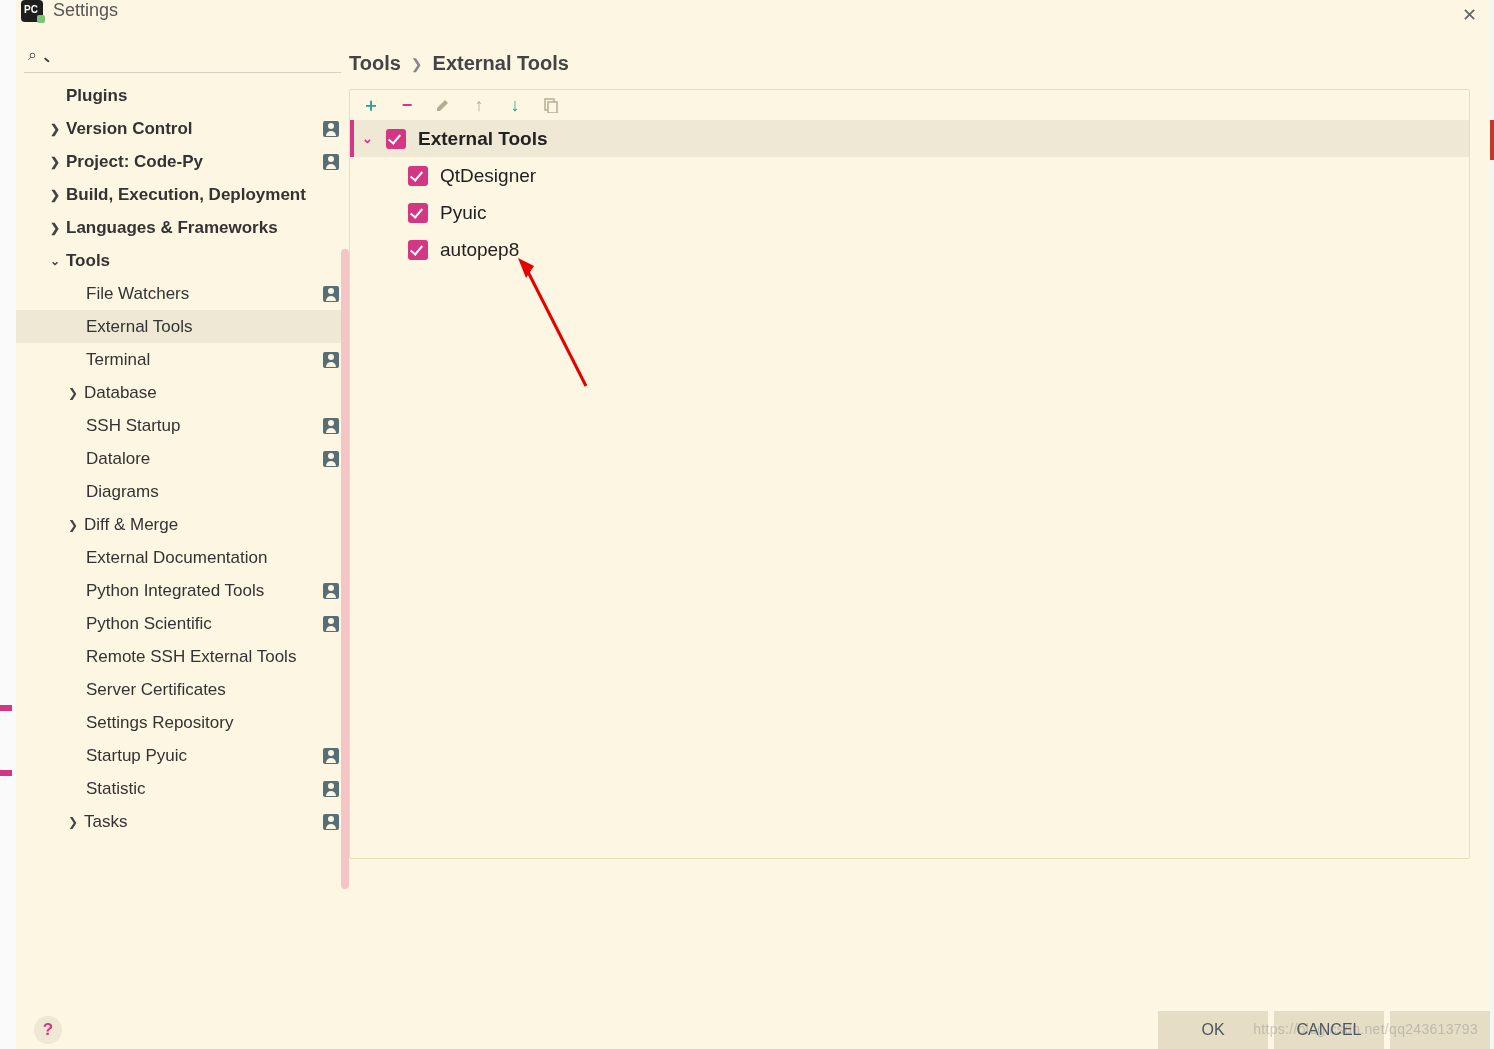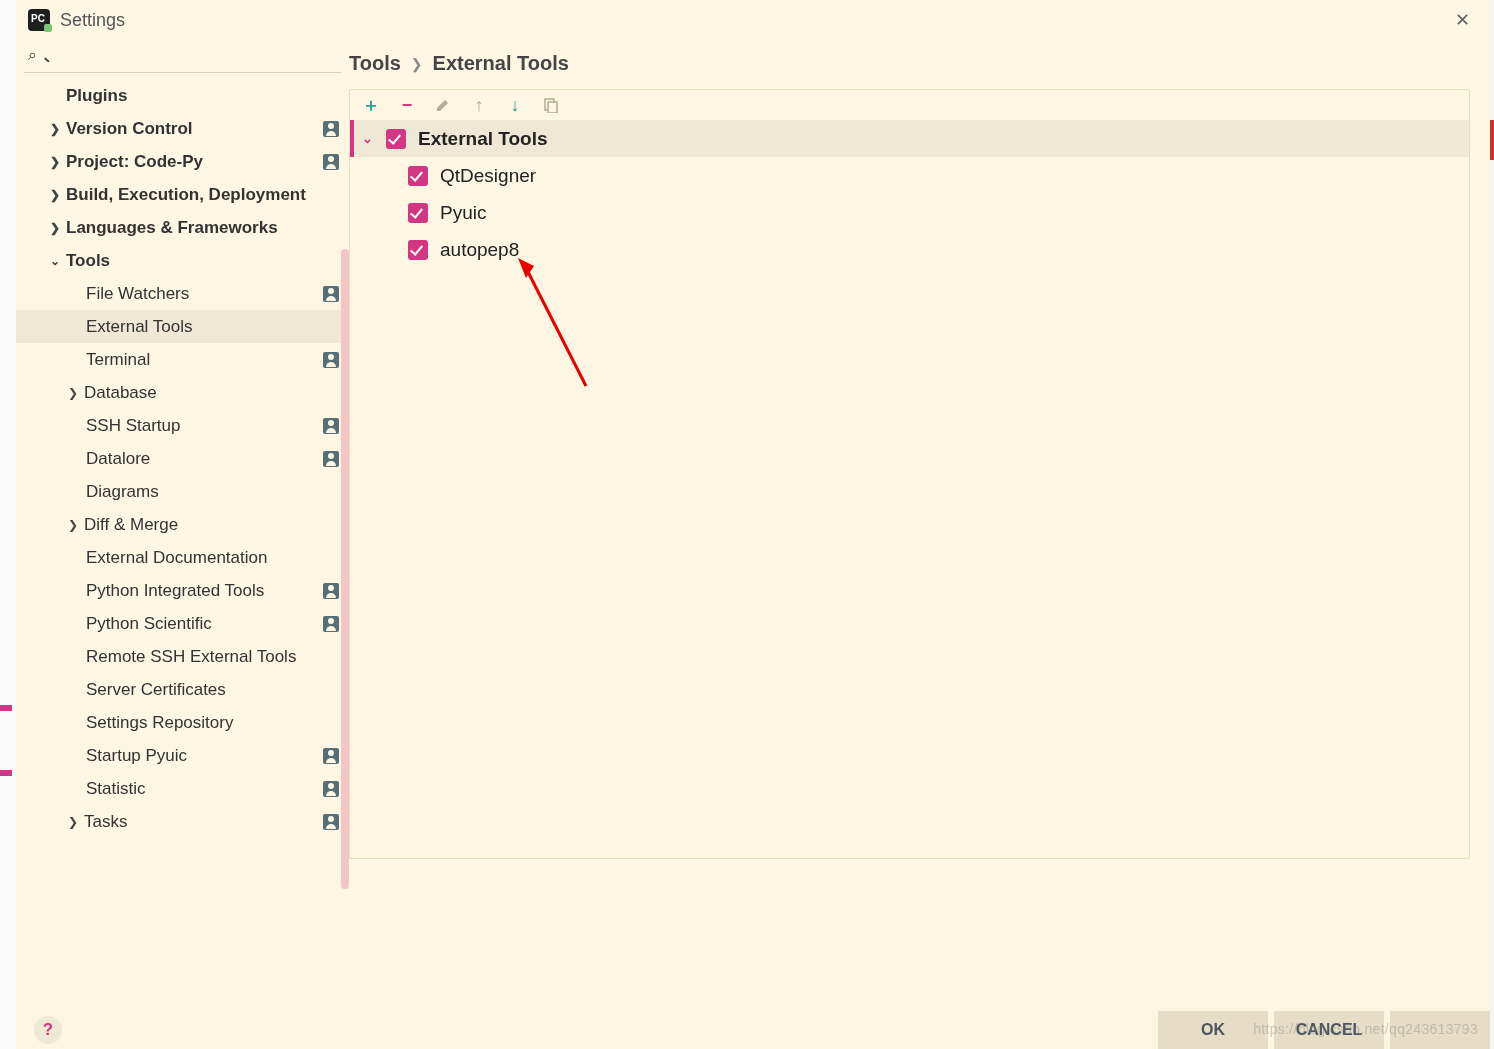--- a/index.html
+++ b/index.html
@@ -1,18 +1,18 @@
 <!DOCTYPE html>
 <html><head>
 <meta charset="utf-8">
 <style>
 * { box-sizing: border-box; margin: 0; padding: 0; font-family: "Segoe UI", Arial, sans-serif; }
 body { background: #f5f5f5; width: 1494px; height: 1049px; overflow: hidden; position: relative; }
 .dialog { position: absolute; left: 16px; top: 0; right: 4px; bottom: 0; background: #fdf6e3; display: flex; flex-direction: column; }
-.titlebar { display: flex; align-items: center; height: 40px; padding: 0 12px; }
+.titlebar { display: flex; height: 40px; padding: 0 5px; }
 .app-icon { width: 22px; height: 22px; border-radius: 4px; background: #1e1e1e; position: relative; margin-right: 10px; }
 .app-icon::before { content: "PC"; position: absolute; font-size: 10px; font-weight: bold; color: #fff; left: 3px; top: 4px; }
 .app-icon::after { content: ""; position: absolute; width: 8px; height: 8px; border-radius: 2px; bottom: -1px; right: -2px; background: #7cc576; }
 .title { font-size: 18px; color: #555; }
 .title-spacer { flex: 1; }
 .close-btn { font-size: 18px; color: #666; cursor: pointer; padding: 4px 8px; }
 .body { flex: 1; display: flex; overflow: hidden; }
 .sidebar { width: 333px; display: flex; flex-direction: column; position: relative; }
 .search-row { padding: 6px 12px 6px 12px; }
 .search-icn { font-size: 16px; color: #444; position: relative; }
@@ -46,21 +46,21 @@
 .list-row.group { font-weight: 700; background: #eee8d5; border-left-color: #d33682; }
 .row-chev { width: 16px; color: #d33682; font-size: 13px; margin-left: 8px; margin-right: 8px; }
 .row-indent { width: 54px; }
 .chk { width: 20px; height: 20px; background: #d33682; border-radius: 3px; margin-right: 12px; position: relative; flex-shrink: 0; }
 .chk::after { content: ""; position: absolute; left: 5px; top: 3px; width: 5px; height: 10px; border: solid #fff; border-width: 0 2.5px 2.5px 0; transform: rotate(40deg); }
 .arrow-annot { position: absolute; left: 500px; top: 256px; width: 80px; height: 140px; pointer-events: none; }
 .footer { display: flex; align-items: center; padding: 10px 0 0 0; }
 .help-btn { width: 28px; height: 28px; border-radius: 50%; background: #eee8d5; display: flex; align-items: center; justify-content: center; margin-left: 18px; cursor: pointer; }
 .help-q { color: #d33682; font-size: 17px; font-weight: 700; }
 .footer-spacer { flex: 1; }
-.btn { height: 38px; min-width: 110px; background: #e5ddc5; border: none; font-size: 16px; font-weight: 700; color: #4c5660; cursor: pointer; margin-left: 6px; }
+.btn { height: 38px; min-width: 110px; background: #e5ddc5; border: none; font-size: 16px; font-weight: 400; color: #4c5660; cursor: pointer; margin-left: 6px; }
 .edge-strip { position: absolute; left: 0; width: 16px; top: 0; bottom: 0; background: #fafafa; }
 .edge-magenta { position: absolute; left: 0; width: 12px; height: 6px; background: #d33682; }
 .watermark { position: absolute; right: 12px; bottom: 12px; font-size: 14px; color: rgba(120,120,120,0.35); letter-spacing: 0.3px; }
 .right-fade { position: absolute; right: 0; top: 120px; width: 4px; height: 40px; background: #c0392b; }
 </style>
 </head>
 <body>
 
 <div class="edge-strip">
   <div class="edge-magenta" style="top:705px;"></div>

